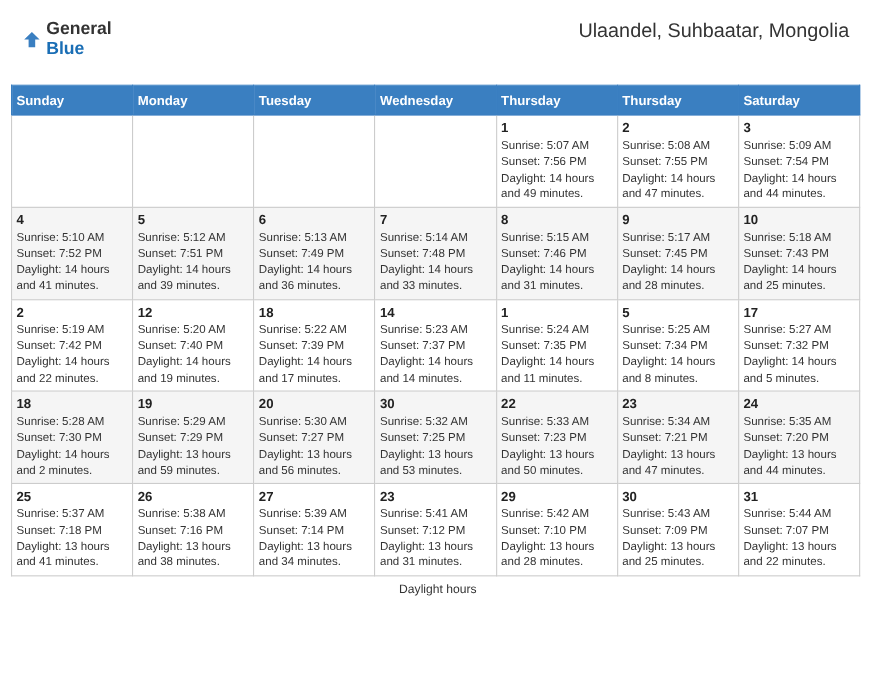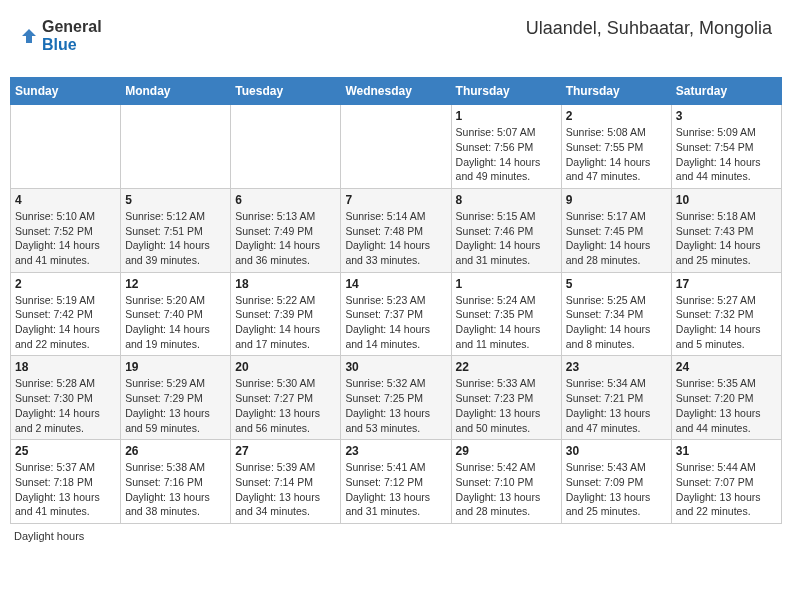--- a/index.html
+++ b/index.html
@@ -92,20 +92,21 @@
       line-height: 1.4;
     }
     .empty-cell {
       background: #fff !important;
     }
     .footer-note {
       margin-top: 6px;
       font-size: 11px;
       color: #333;
       padding-left: 4px;
+      text-align: center;
     }
   </style>
 </head>
 <body>
 
 <div class="header-area">
   <div class="logo">
     <svg class="logo-icon" viewBox="0 0 18 18">
       <polygon points="9,2 16,9 12,9 12,16 6,16 6,9 2,9" fill="#3a7fc1"></polygon>
     </svg>

